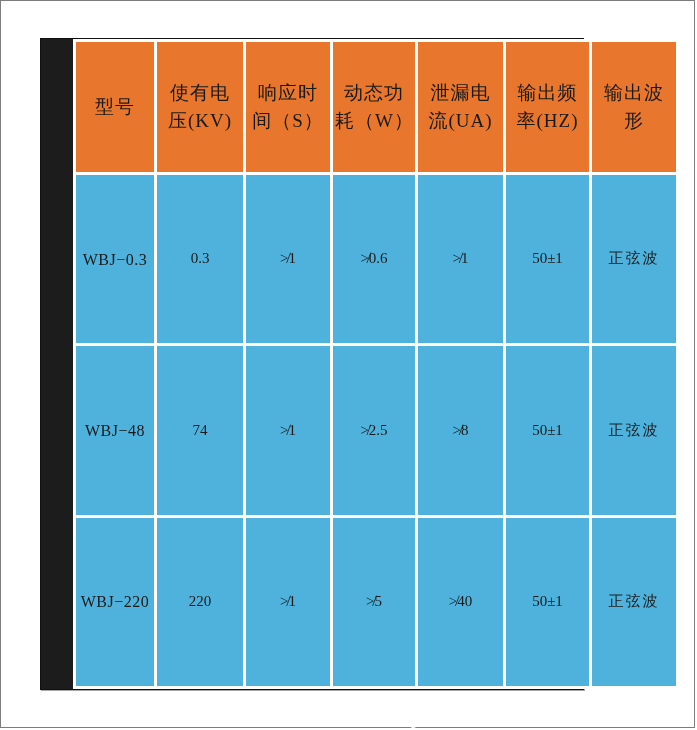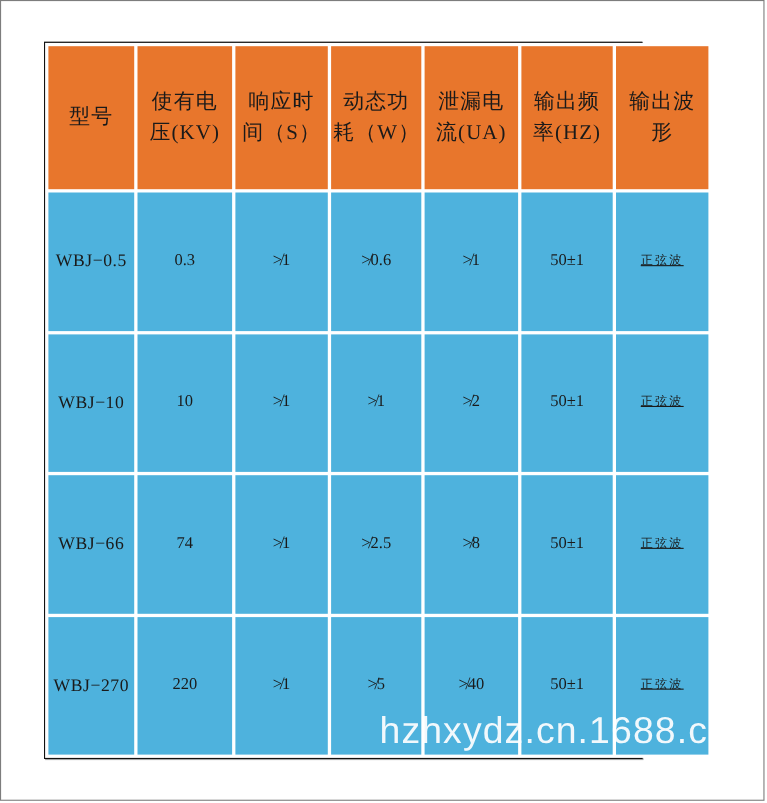--- a/index.html
+++ b/index.html
@@ -30,20 +30,21 @@
   #spec-table-wrap {
     position: absolute;
     left: 40px;
     top: 38px;
     width: 544px;
     height: 652px;
     background: #1c1c1c;
     border: 1px solid #111111;
     box-sizing: border-box;
     box-shadow: 1px 1px 0 rgba(0,0,0,0.35);
+    padding-left: 32px;
   }
 
   table.spec {
     border-collapse: separate;
     border-spacing: 3px;
     width: 100%;
     height: 100%;
     table-layout: fixed;
     background: #ffffff;
   }
@@ -72,40 +73,39 @@
   table.spec tbody td {
     background: #4eb2dd;
     height: 82px;
     font-size: 15px;
   }
   table.spec tbody td.model-cell {
     font-size: 16px;
     letter-spacing: 0.5px;
   }
   table.spec tbody td.wave-cell {
-    font-size: 11px;
+    font-size: 15px;
     letter-spacing: 2px;
-    text-decoration: underline;
   }
 
   
   col.c-model   { width: 78px; }
   col.c-volt    { width: 86px; }
   col.c-resp    { width: 84px; }
   col.c-power   { width: 82px; }
   col.c-leak    { width: 85px; }
   col.c-freq    { width: 83px; }
   col.c-wave    { width: 84px; }
 
   #watermark {
     position: absolute;
     left: 345px;
-    top: 645px;
+    top: 696px;
     font-family: "Liberation Sans", "DejaVu Sans", sans-serif;
-    font-size: 34px;
+    font-size: 29px;
     color: #ffffff;
     white-space: nowrap;
     letter-spacing: 1px;
     opacity: 0.92;
     pointer-events: none;
   }
 </style>
 </head>
 <body>
 
@@ -148,48 +148,39 @@
           <span class="hdr-line">率(HZ)</span>
         </th>
         <th>
           <span class="hdr-line">输出波</span>
           <span class="hdr-line">形</span>
         </th>
       </tr>
     </thead>
     <tbody>
       <tr>
-        <td class="model-cell">WBJ−0.5</td>
+        <td class="model-cell">WBJ−0.3</td>
         <td>0.3</td>
         <td>≯1</td>
         <td>≯0.6</td>
         <td>≯1</td>
         <td>50±1</td>
         <td class="wave-cell">正弦波</td>
       </tr>
       <tr>
-        <td class="model-cell">WBJ−10</td>
-        <td>10</td>
-        <td>≯1</td>
-        <td>≯1</td>
-        <td>≯2</td>
-        <td>50±1</td>
-        <td class="wave-cell">正弦波</td>
-      </tr>
-      <tr>
-        <td class="model-cell">WBJ−66</td>
+        <td class="model-cell">WBJ−48</td>
         <td>74</td>
         <td>≯1</td>
         <td>≯2.5</td>
         <td>≯8</td>
         <td>50±1</td>
         <td class="wave-cell">正弦波</td>
       </tr>
       <tr>
-        <td class="model-cell">WBJ−270</td>
+        <td class="model-cell">WBJ−220</td>
         <td>220</td>
         <td>≯1</td>
         <td>≯5</td>
         <td>≯40</td>
         <td>50±1</td>
         <td class="wave-cell">正弦波</td>
       </tr>
     </tbody>
   </table>
 </div>

